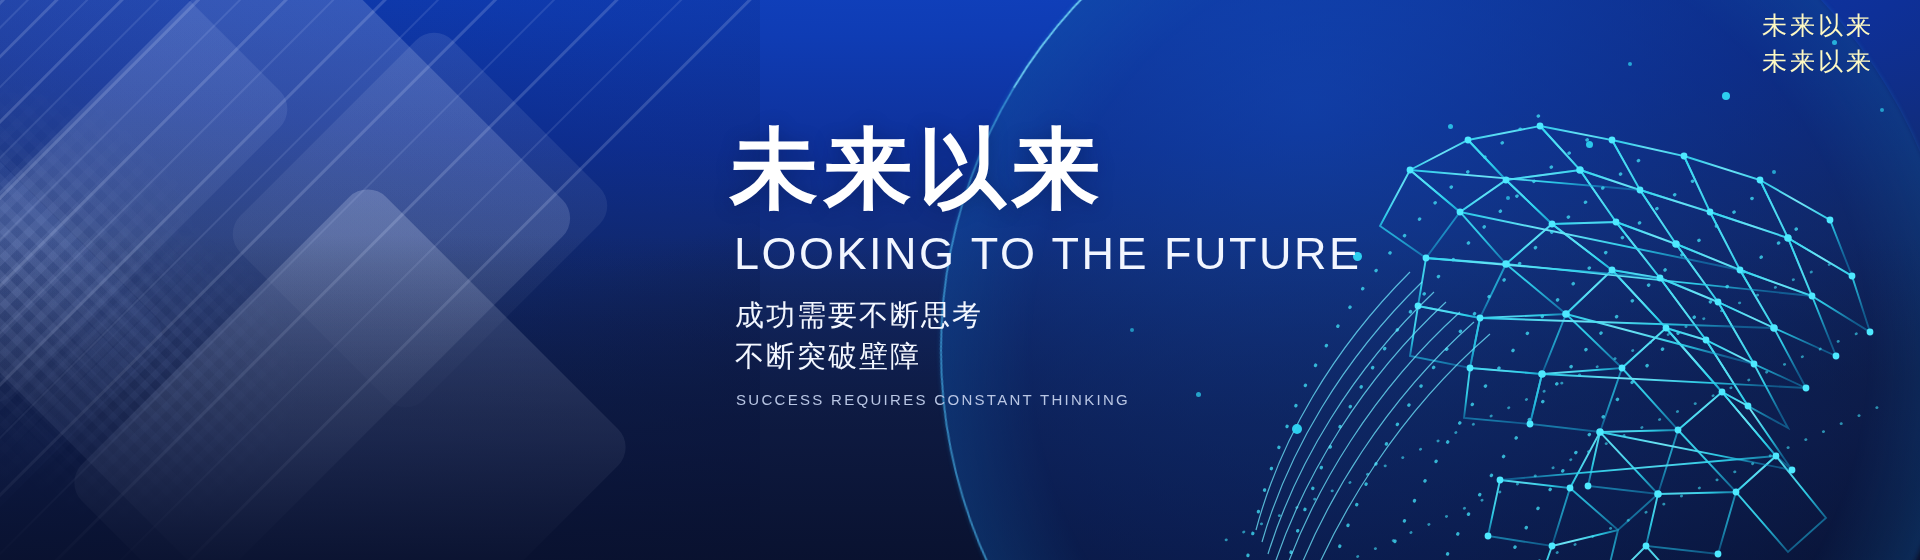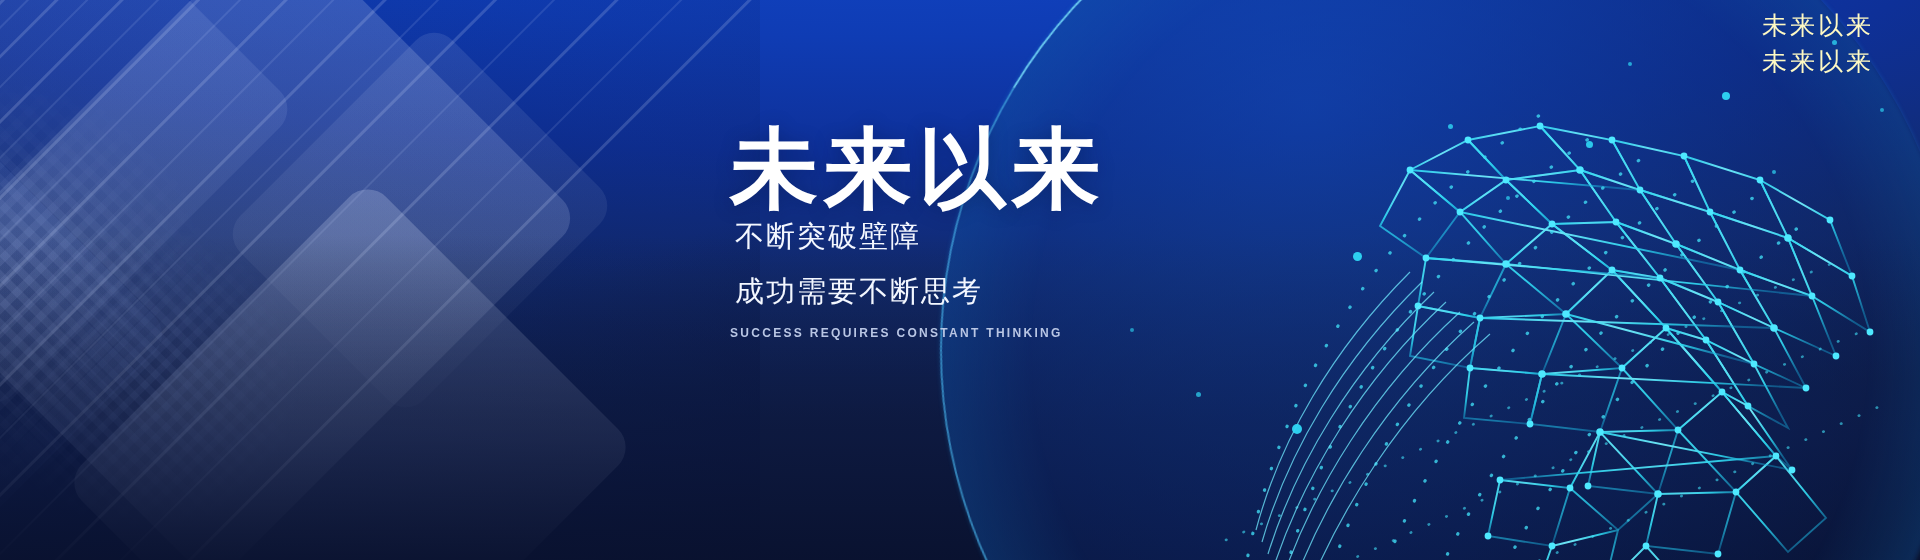--- a/index.html
+++ b/index.html
@@ -106,22 +106,22 @@
     font-size:45px;font-weight:300;color:#f2f6ff;
     letter-spacing:2.5px;line-height:1.12;margin:14px 0 0 4px;
     white-space:nowrap;
   }
   .sub-cn{
     font-size:29px;font-weight:400;color:#f3f7ff;
     letter-spacing:2px;line-height:1.34;margin:16px 0 0 5px;
     white-space:nowrap;
   }
   .sub-en{
-    font-size:12px;font-weight:700;color:#b9c6e4;
-    letter-spacing:2.3px;line-height:1.62;margin:13px 0 0 0;
+    font-size:15px;font-weight:400;color:#b9c6e4;
+    letter-spacing:2.3px;line-height:1.62;margin:13px 0 0 6px;
     white-space:nowrap;
   }
 
   .corner-tag{
     position:absolute;right:46px;top:8px;
     text-align:right;
   }
   .corner-tag p{
     margin:0;font-size:25px;font-weight:400;color:#fef9c3;
     letter-spacing:3px;line-height:1.42;white-space:nowrap;
@@ -340,22 +340,23 @@
   <div class="particle" style="left:1832px;top:40px;width:5px;height:5px;opacity:.75;"></div>
   <div class="particle" style="left:1506px;top:196px;width:4px;height:4px;opacity:.7;"></div>
   <div class="particle" style="left:1292px;top:424px;width:10px;height:10px;opacity:.95;"></div>
   <div class="particle" style="left:1196px;top:392px;width:5px;height:5px;opacity:.7;"></div>
   <div class="particle" style="left:1130px;top:328px;width:4px;height:4px;opacity:.6;"></div>
   <div class="particle" style="left:1772px;top:170px;width:4px;height:4px;opacity:.7;"></div>
   <div class="particle" style="left:1880px;top:108px;width:4px;height:4px;opacity:.65;"></div>
 
   <div class="headline-block">
     <h1 class="h-cn">未来以来</h1>
+    <div class="h-en">LOOKING TO THE FUTURE</div>
+    <div class="sub-cn">成功需要不断思考</div>
     <div class="sub-cn" style="margin-top:2px;">不断突破壁障</div>
-    <div class="sub-cn">成功需要不断思考</div>
     <div class="sub-en">SUCCESS REQUIRES CONSTANT THINKING</div>
   </div>
 
   <div class="corner-tag">
     <p>未来以来</p>
     <p>未来以来</p>
   </div>
 
 </div>
 

